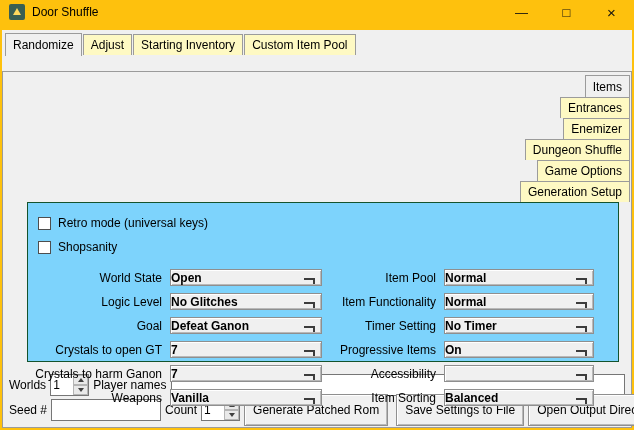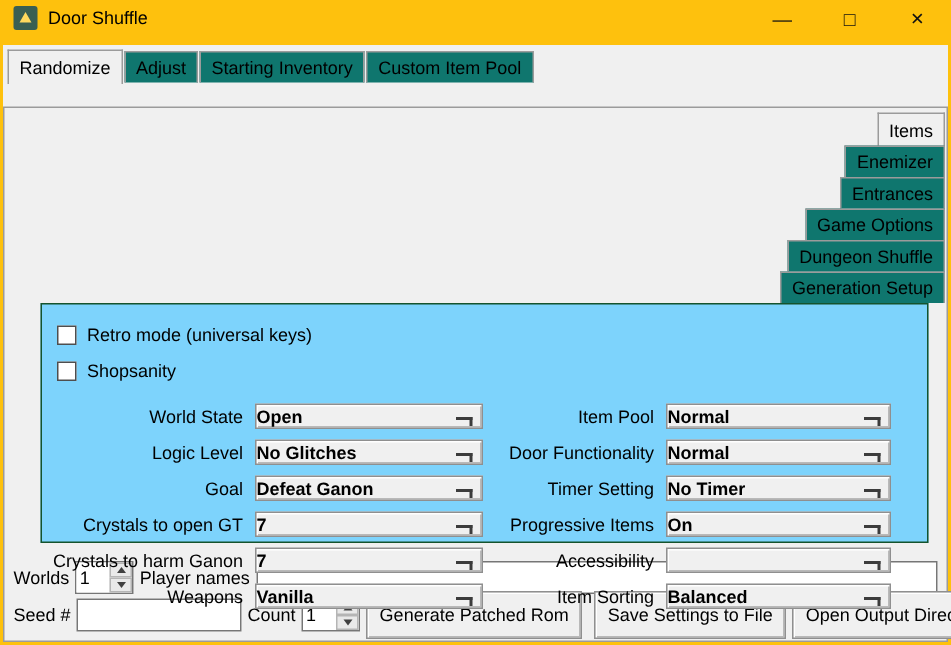--- a/index.html
+++ b/index.html
@@ -49,21 +49,21 @@
     background: #f0f0f0;
     display: flex; flex-direction: column; gap: 16px;
   }
 
   
   .tabs { display: flex; align-items: flex-end; position: relative; z-index: 2; }
   .tabs.primary { padding-left: 3px; margin-top: 3px; }
   .tabs.secondary { padding-left: 22px; margin-top: 3px; flex-direction: column; }
   .tab {
     padding: 3px 7px;
-    background: #0f766e;
+    background: #fef9c3;
     border: 1px solid #9b9b9b; border-bottom: none;
     margin-right: 1px;
     white-space: nowrap;
     cursor: default;
   }
   .tab.selected {
     background: #f0f0f0;
     padding-top: 4px; padding-bottom: 4px;
     margin-bottom: -1px;
   }
@@ -188,24 +188,24 @@
       <div class="tab selected">Randomize</div>
       <div class="tab">Adjust</div>
       <div class="tab">Starting Inventory</div>
       <div class="tab">Custom Item Pool</div>
     </div>
 
     <div class="outer-pane">
 
       <div class="tabs secondary">
         <div class="tab selected">Items</div>
+        <div class="tab">Entrances</div>
         <div class="tab">Enemizer</div>
-        <div class="tab">Entrances</div>
+        <div class="tab">Dungeon Shuffle</div>
         <div class="tab">Game Options</div>
-        <div class="tab">Dungeon Shuffle</div>
         <div class="tab">Generation Setup</div>
       </div>
 
       <div class="inner-pane">
 
         <div class="cbrow">
           <span class="cb"></span>
           <span class="cblabel">Retro mode (universal keys)</span>
         </div>
         <div class="cbrow">
@@ -224,21 +224,21 @@
           <div class="menubtn">
             <span class="mtext">Normal</span>
             <span class="mindicator"></span>
           </div>
 
           <div class="optlabel">Logic Level</div>
           <div class="menubtn">
             <span class="mtext">No Glitches</span>
             <span class="mindicator"></span>
           </div>
-          <div class="optlabel">Door Functionality</div>
+          <div class="optlabel">Item Functionality</div>
           <div class="menubtn">
             <span class="mtext">Normal</span>
             <span class="mindicator"></span>
           </div>
 
           <div class="optlabel">Goal</div>
           <div class="menubtn">
             <span class="mtext">Defeat Ganon</span>
             <span class="mindicator"></span>
           </div>

